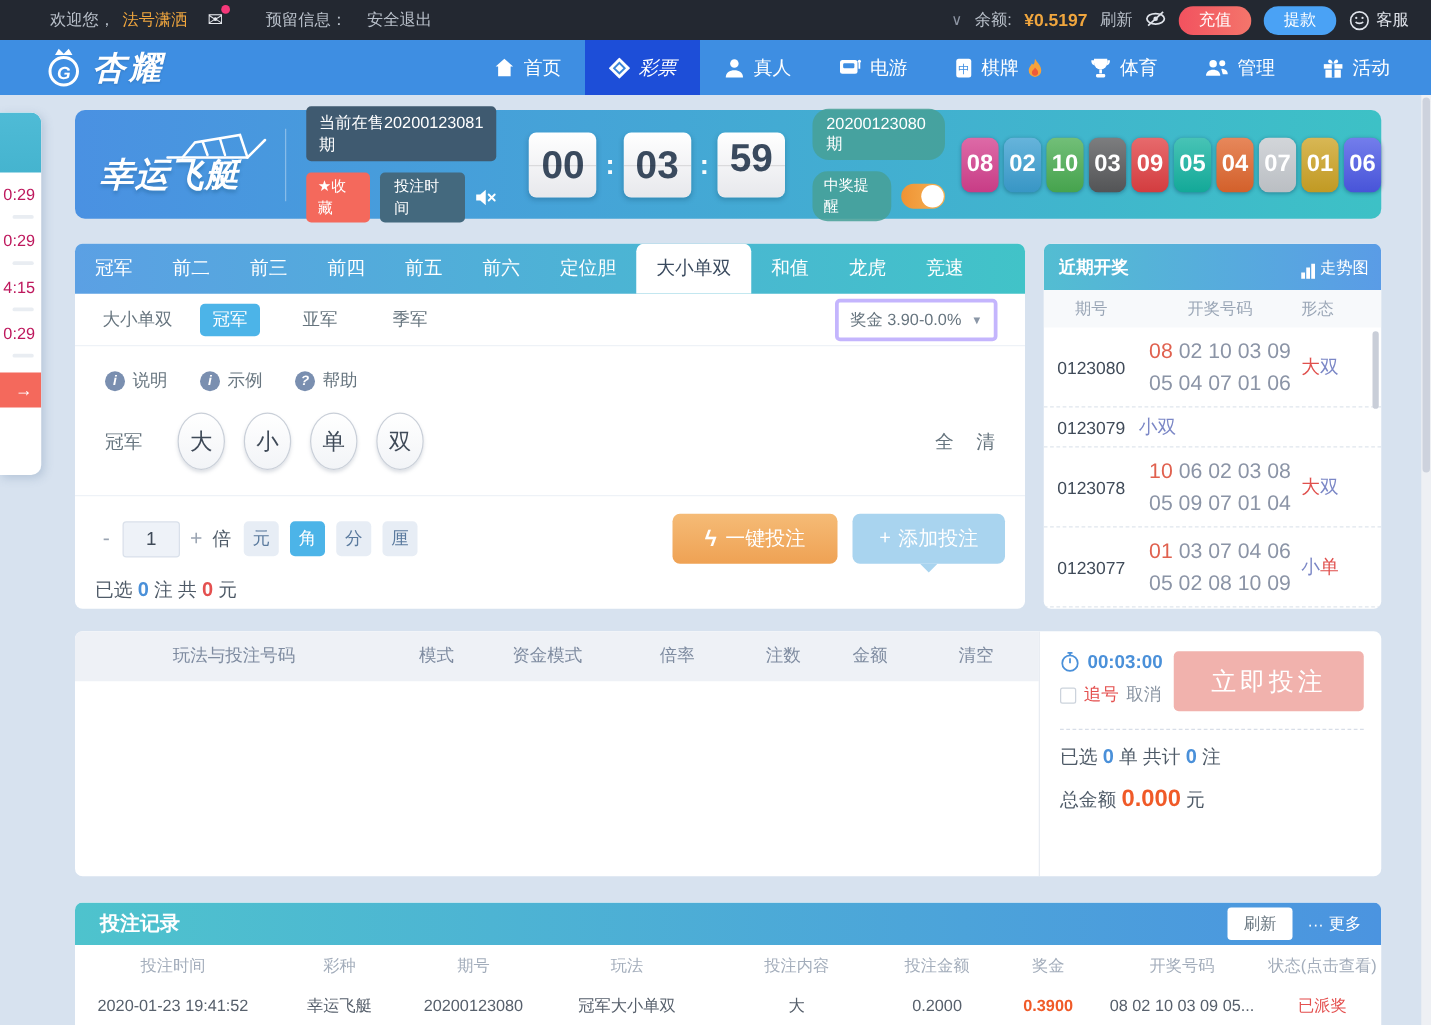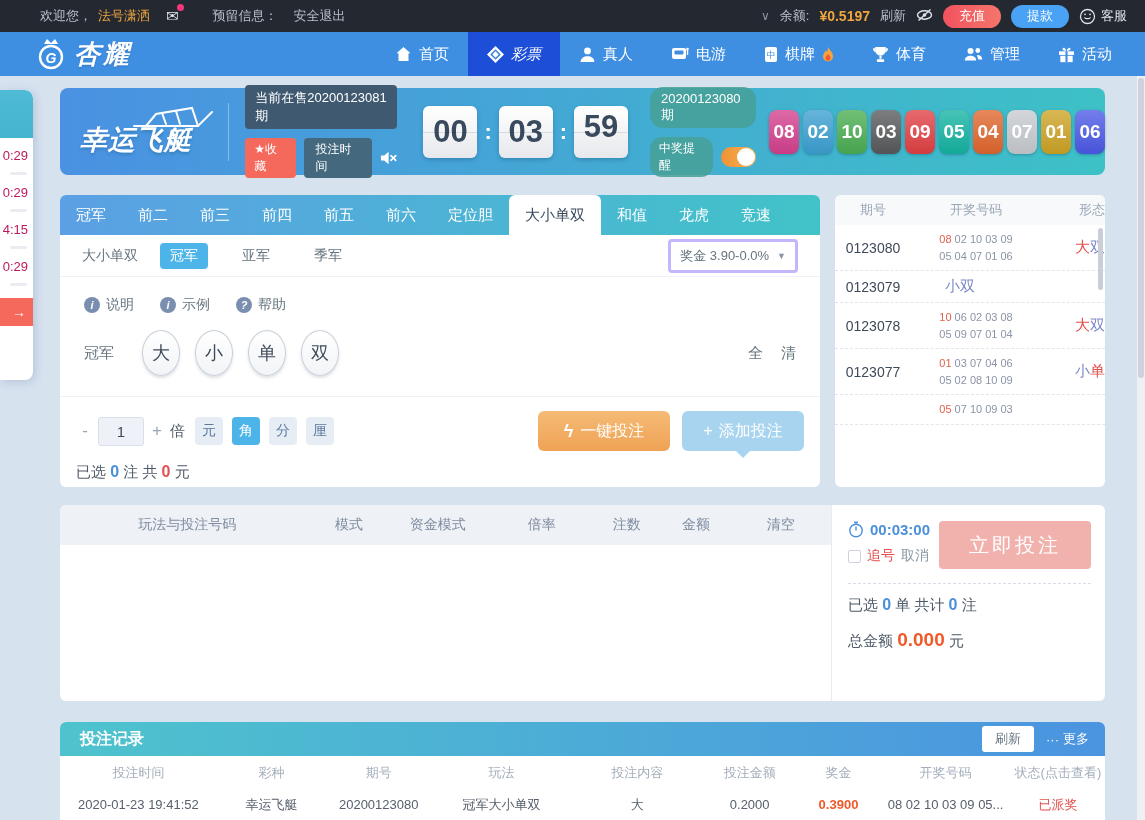--- a/index.html
+++ b/index.html
@@ -122,25 +122,25 @@
                  border-radius:6px; overflow:hidden; }
   .recent-header { height:37px; background:linear-gradient(90deg,#53bdd2,#5a9ce6); display:flex; align-items:center;
                    color:#fff; padding:0 10px 0 12px; }
   .recent-title { font-size:14px; font-weight:bold; }
   .trend-link { margin-left:auto; display:flex; align-items:flex-end; gap:4px; font-size:13px; cursor:pointer; }
   .trend-ico { display:flex; align-items:flex-end; gap:1px; }
   .trend-ico i { display:block; width:3px; background:#fff; }
   .recent-thead { height:30px; display:flex; align-items:center; background:#f7f9fb; color:#9aa6b6; font-size:13px; }
   .rc-issue { width:76px; text-align:center; }
   .rc-nums { flex:1; text-align:center; }
-  .rc-shape { width:64px; text-align:right; }
+  .rc-shape { width:64px; text-align:left; }
   .recent-body { position:relative; height:225px; overflow:hidden; }
   .recent-row { display:flex; align-items:center; border-bottom:1px dashed #e0e6ed; padding:6px 0; }
   .recent-row .rc-issue { color:#3f4a58; font-size:14px; }
-  .numline { color:#8b94a6; font-size:11px; line-height:1.5; }
+  .numline { color:#8b94a6; font-size:17px; line-height:1.5; }
   .first-num { color:#e0614f; }
   .recent-row .rc-shape { font-size:15px; }
   .scroll-thumb { position:absolute; right:2px; top:3px; width:5px; height:62px; border-radius:3px; background:#c9ced8; }
 
   
   .middle-card { position:absolute; left:60px; top:505px; width:1045px; height:196px; background:#fff;
                  border-radius:6px; display:flex; overflow:hidden; }
   .bet-table { width:771px; }
   .bet-thead { height:40px; display:flex; align-items:center; background:#eef1f6; color:#7e8ba0; font-size:14px; }
   .bt-c { text-align:center; }
@@ -469,20 +469,31 @@
     <div class="selected-row">
       <span>已选</span>
       <span class="num-blue">0</span>
       <span>注  共</span>
       <span class="num-red">0</span>
       <span>元</span>
     </div>
   </section>
 
   <aside class="recent-card">
+    <div class="recent-header">
+      <span class="recent-title">近期开奖</span>
+      <span class="trend-link">
+        <span class="trend-ico">
+            <i style="height:5px"></i>
+            <i style="height:9px"></i>
+            <i style="height:12px"></i>
+          </span>
+        <span>走势图</span>
+      </span>
+    </div>
     <div class="recent-thead">
       <span class="rc-issue">期号</span>
       <span class="rc-nums">开奖号码</span>
       <span class="rc-shape">形态</span>
     </div>
     <div class="recent-body">
       <div class="recent-row">
         <span class="rc-issue">0123080</span>
         <span class="rc-nums">
           <div class="numline"><span class="first-num">08</span> <span>02 10 03 09</span></div>

